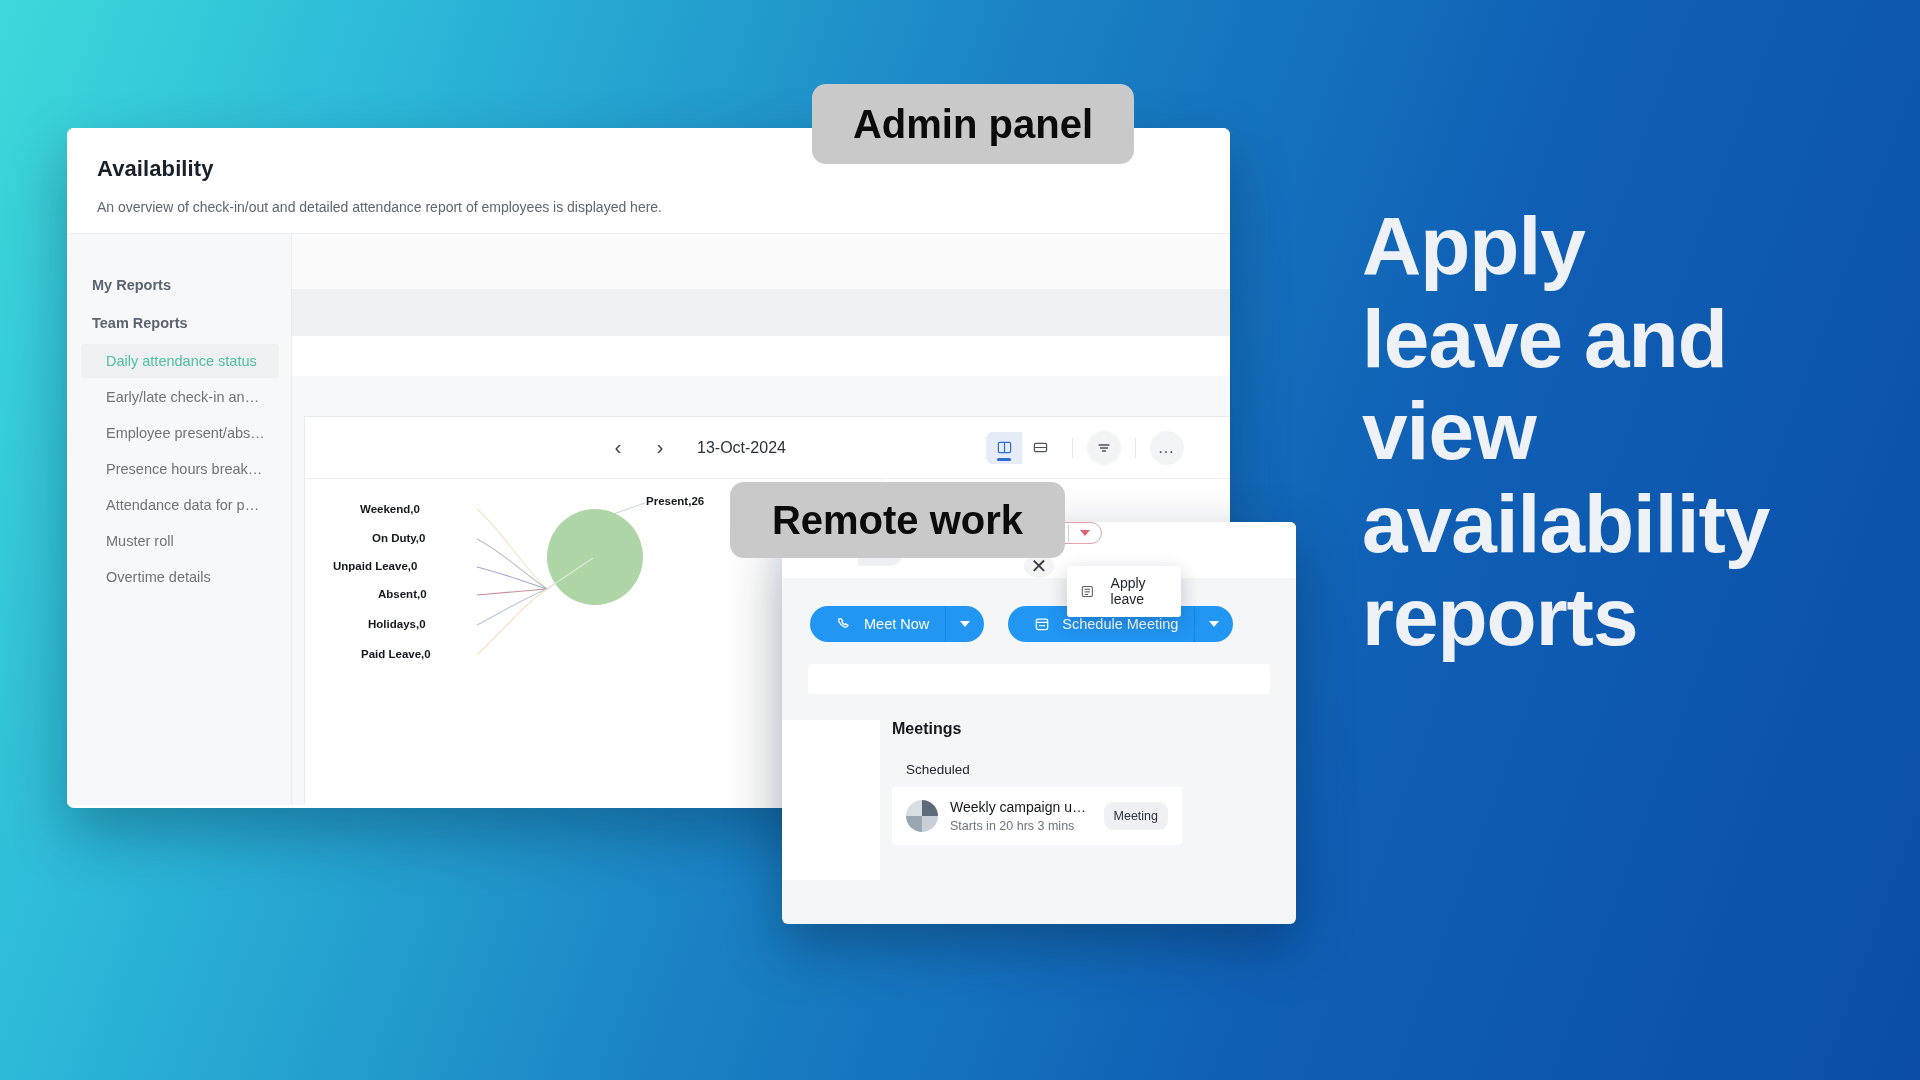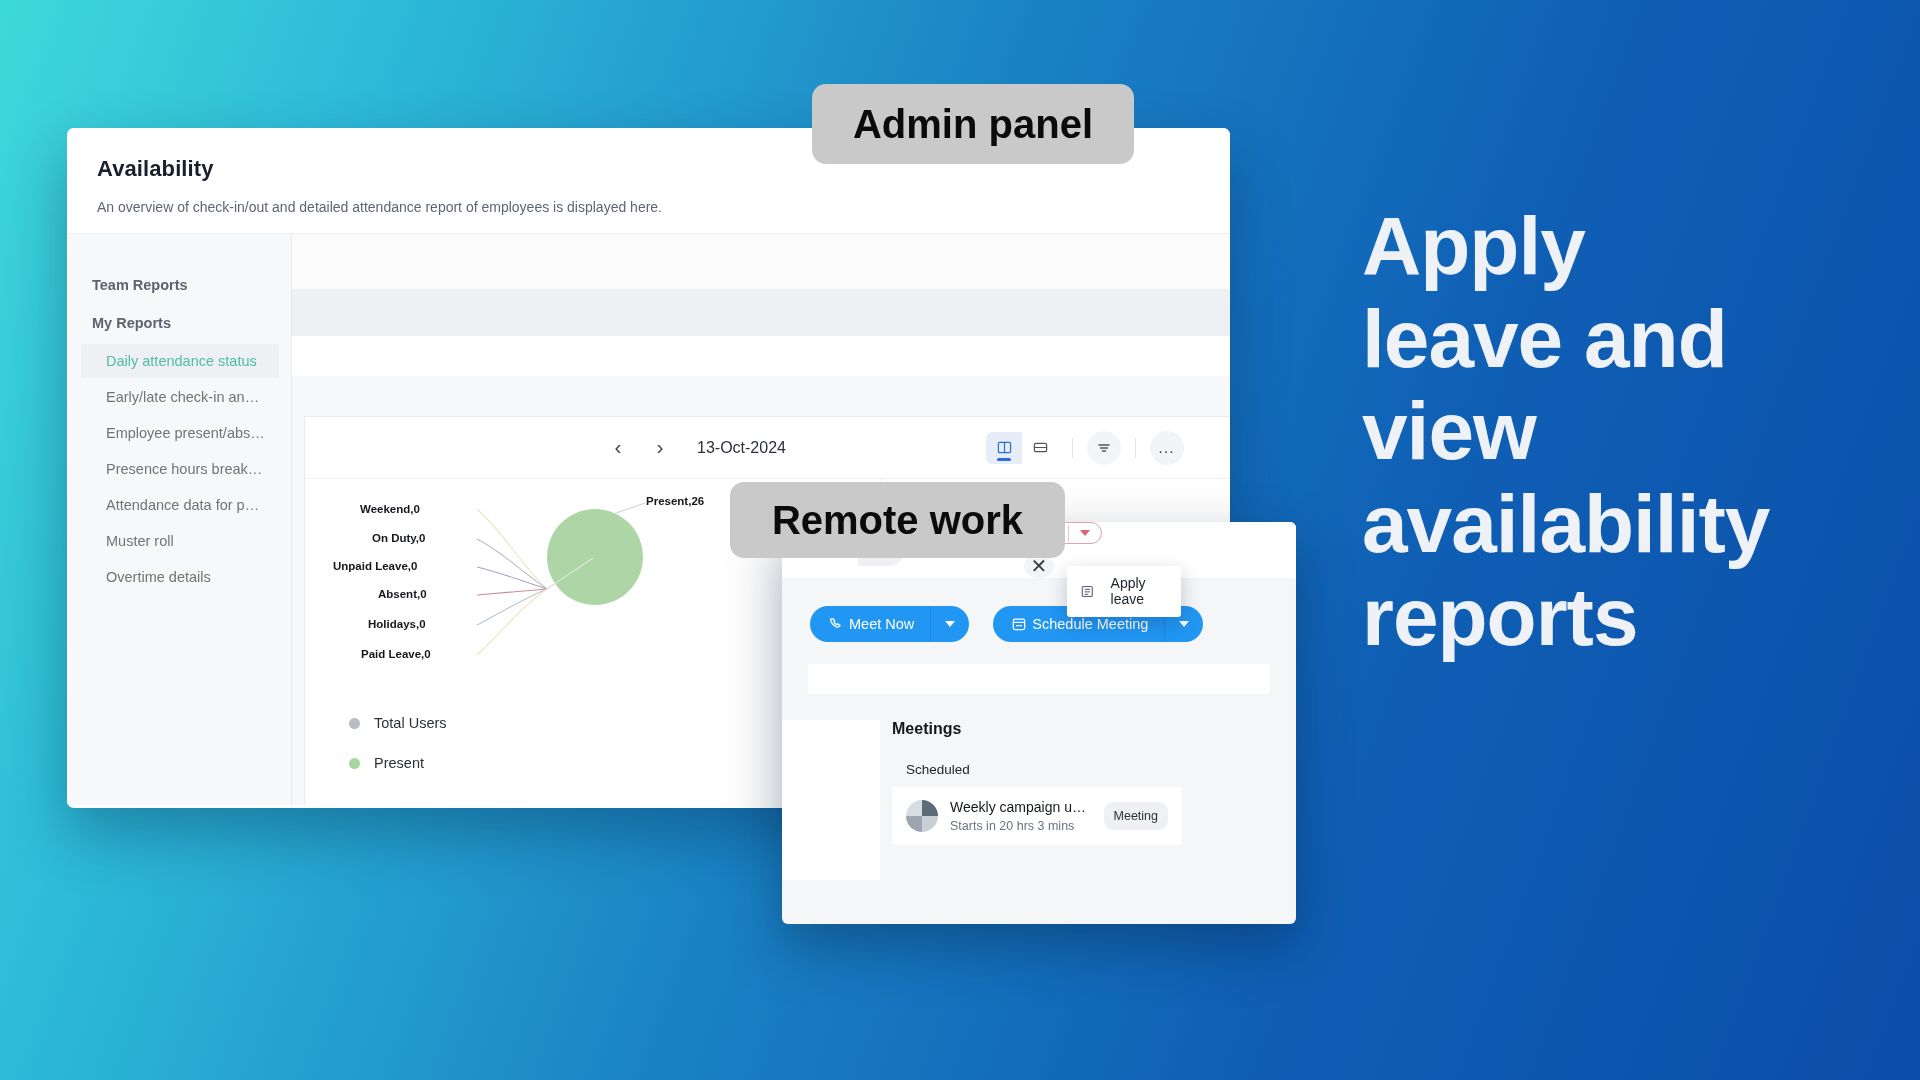--- a/index.html
+++ b/index.html
@@ -135,21 +135,21 @@
     position:absolute; left: 1067px; top: 566px;
     width: 114px; background:#fff; border-radius: 3px;
     box-shadow: 0 6px 20px rgba(10,25,50,0.22);
     padding: 9px 0 10px 0;
     display:flex; align-items:center; gap: 16px; padding-left: 13px;
   }
   .applyleave-menu .txt { font-size: 14px; color:#20262e; }
 
   .rw-btns { display:flex; gap: 24px; padding: 28px 0 0 28px; }
   .pillbtn { display:flex; align-items:center; height: 36px; background:#2196f3; border-radius: 18px; color:#fff; overflow:hidden; }
-  .pillbtn .main { display:flex; align-items:flex-end; gap:5px; padding: 0 16px 0 18px; font-size: 14.5px; }
+  .pillbtn .main { display:flex; align-items:flex-end; gap:12px; padding: 0 16px 0 18px; font-size: 14.5px; margin-left: 8px; }
   .pillbtn .vsep { width:1px; height:36px; background:#1b86dd; }
   .pillbtn .ddp { padding: 0 14px; display:flex; align-items:center; }
 
   .searchbar { margin: 22px 26px 0 26px; height: 30px; background:#fff; border-radius:3px; }
 
   .rw-lower { display:flex; margin-top: 26px; height: 160px; }
   .rw-rail { width: 98px; background:#fff; }
   .rw-meet { flex: 1; padding-left: 12px; }
   .meet-title { font-size: 16px; font-weight: 700; color: #14181d; padding: 0 0 14px 0; }
   .meet-card { background:#fff; border-radius:4px; overflow:hidden; width: 290px; }
@@ -186,22 +186,22 @@
 <div id="admin-window">
 
   <div class="aw-header">
     <div class="aw-title">Availability</div>
     <div class="aw-sub">An overview of check-in/out and detailed attendance report of employees is displayed here.</div>
   </div>
 
   <div class="aw-body">
 
     <div class="aw-sidebar">
+      <div class="nav-group">My Reports</div>
       <div class="nav-group">Team Reports</div>
-      <div class="nav-group">My Reports</div>
       <div class="nav-item active">Daily attendance status</div>
       <div class="nav-item">Early/late check-in and c...</div>
       <div class="nav-item">Employee present/abse...</div>
       <div class="nav-item">Presence hours break-up</div>
       <div class="nav-item">Attendance data for pay...</div>
       <div class="nav-item">Muster roll</div>
       <div class="nav-item">Overtime details</div>
     </div>
 
     <div class="aw-main">
@@ -270,32 +270,20 @@
             </svg>
 
             <div class="pielabel" style="left:55px;  top:24px;">Weekend,0</div>
             <div class="pielabel" style="left:67px;  top:53px;">On Duty,0</div>
             <div class="pielabel" style="left:28px;  top:81px;">Unpaid Leave,0</div>
             <div class="pielabel" style="left:73px;  top:109px;">Absent,0</div>
             <div class="pielabel" style="left:63px;  top:139px;">Holidays,0</div>
             <div class="pielabel" style="left:56px;  top:169px;">Paid Leave,0</div>
             <div class="pielabel" style="left:341px; top:16px;">Present,26</div>
 
-            <div class="legend">
-              <div class="legrow">
-                <div class="legdot" style="background:#b9bcc0"></div>
-                <div class="legname">Total Users</div>
-                <div class="legval">175</div>
-              </div>
-              <div class="legrow">
-                <div class="legdot" style="background:#a7d5a0"></div>
-                <div class="legname">Present</div>
-                <div class="legval">26</div>
-              </div>
-            </div>
           </div>
 
           <div class="right-pane"></div>
         </div>
 
       </div>
     </div>
   </div>
 </div>
 

